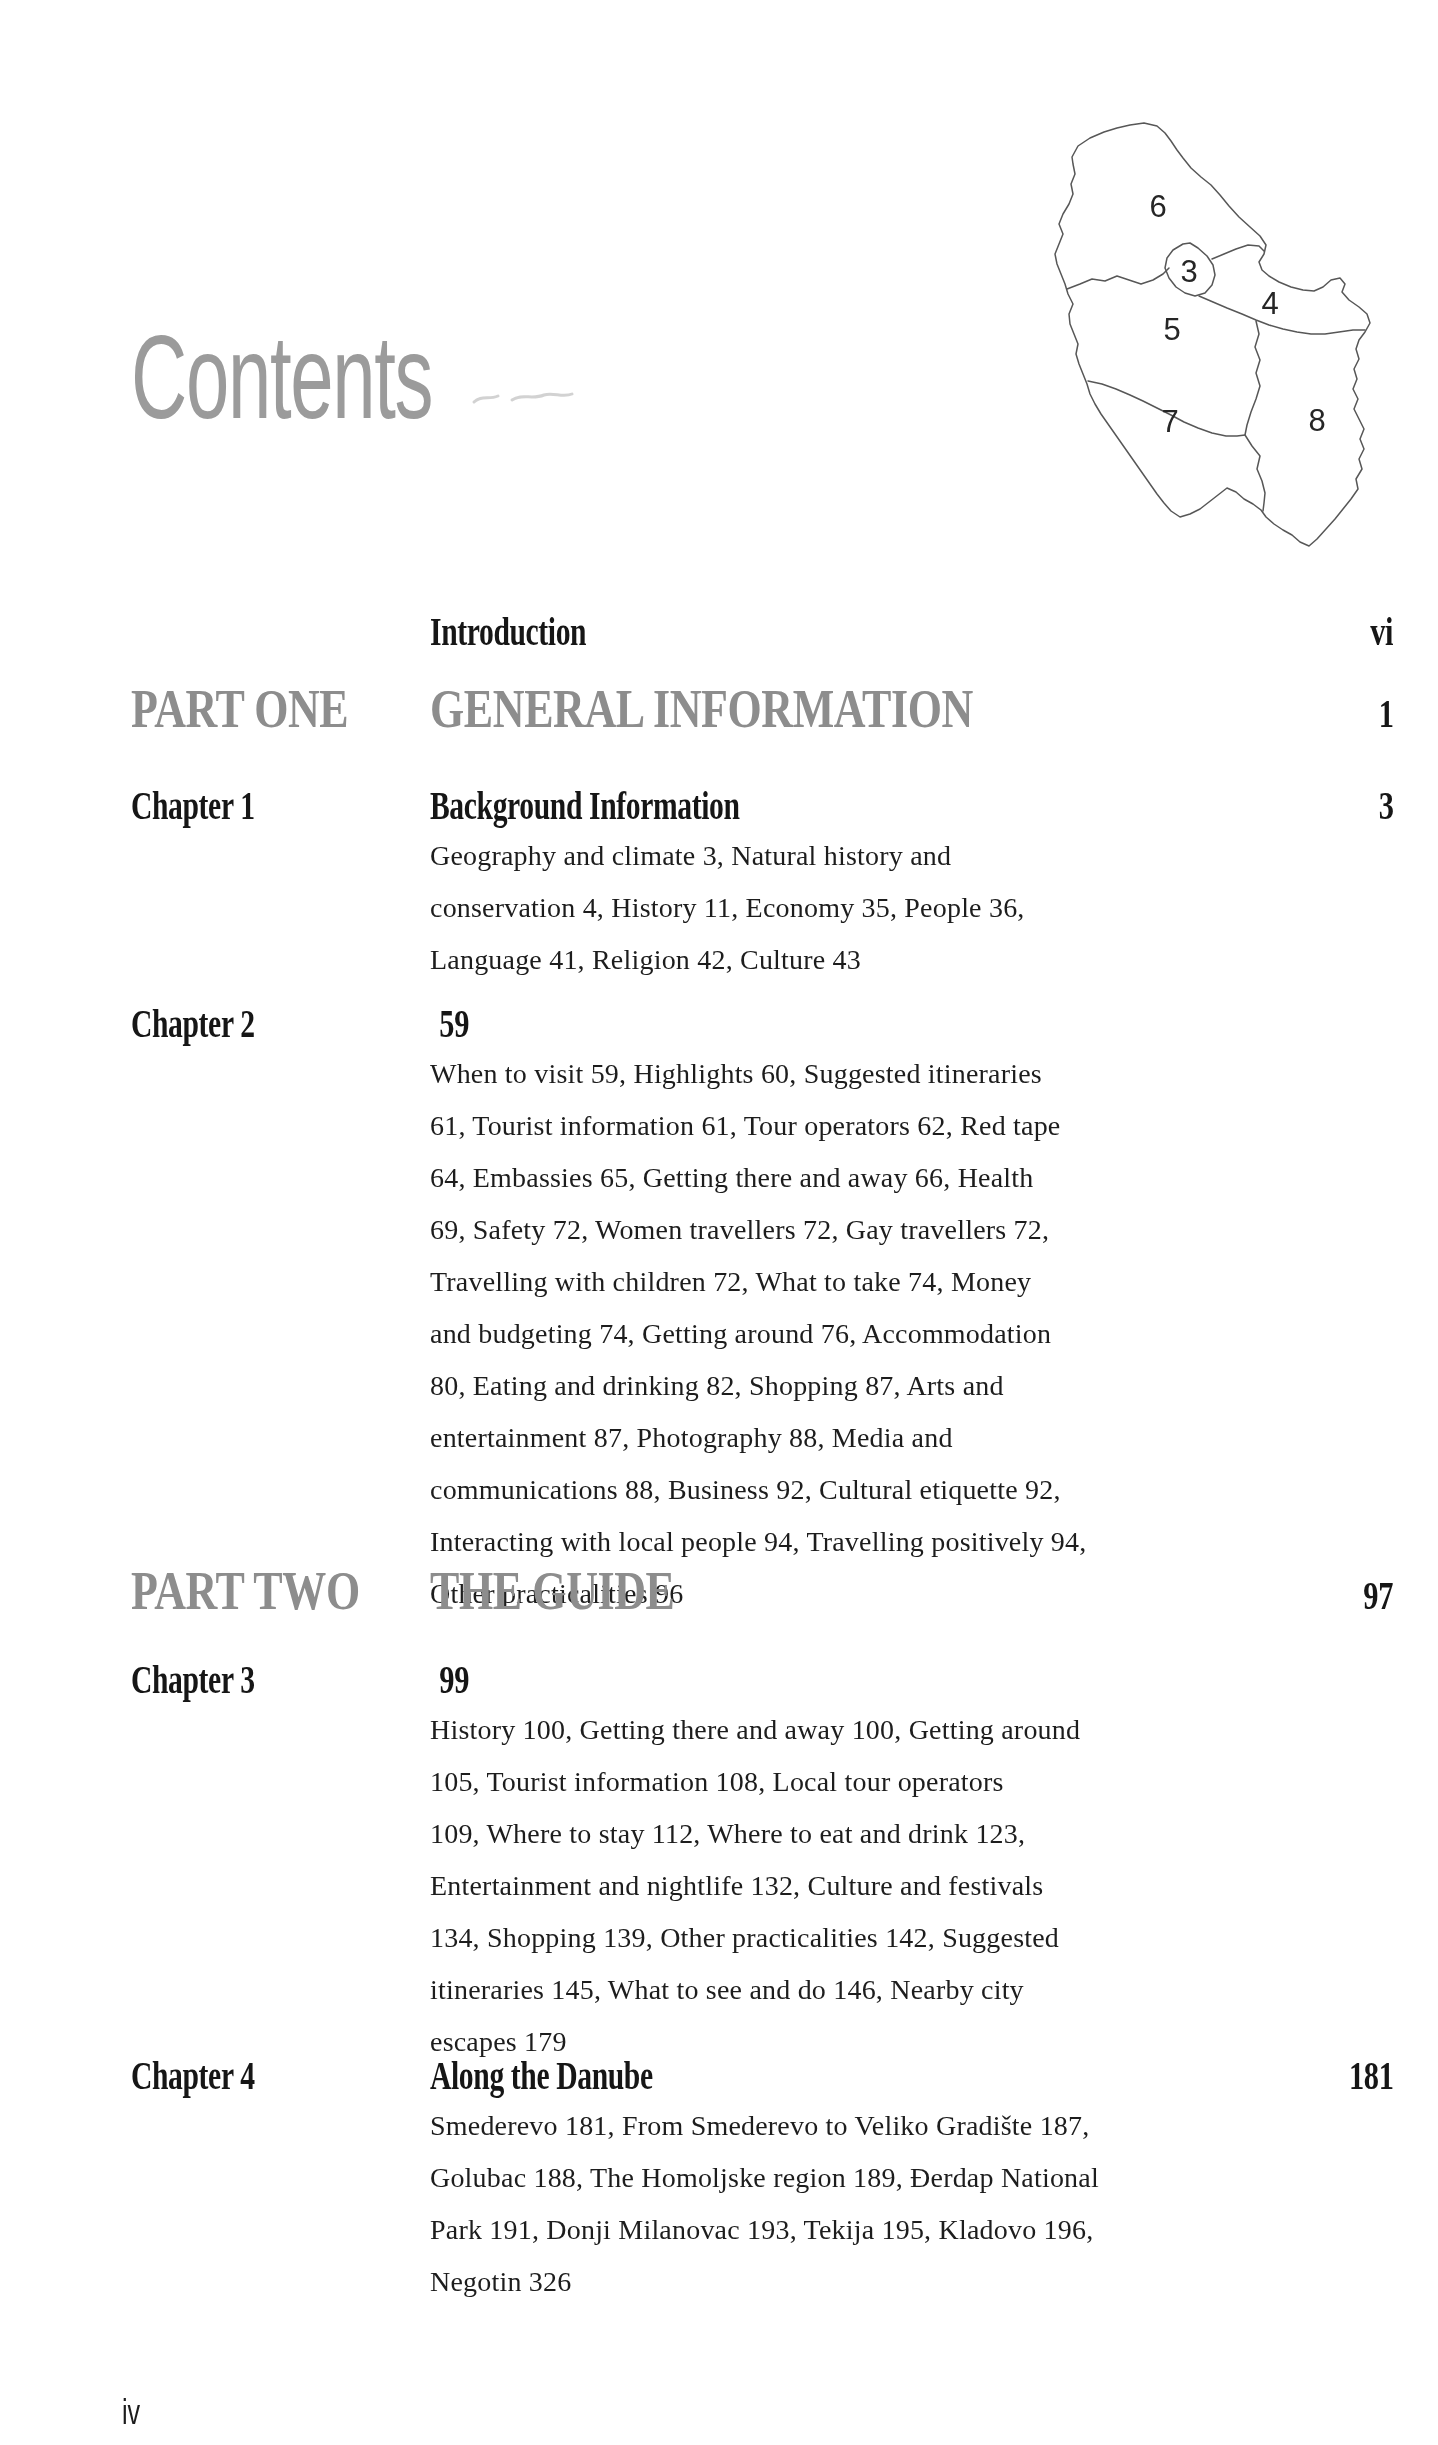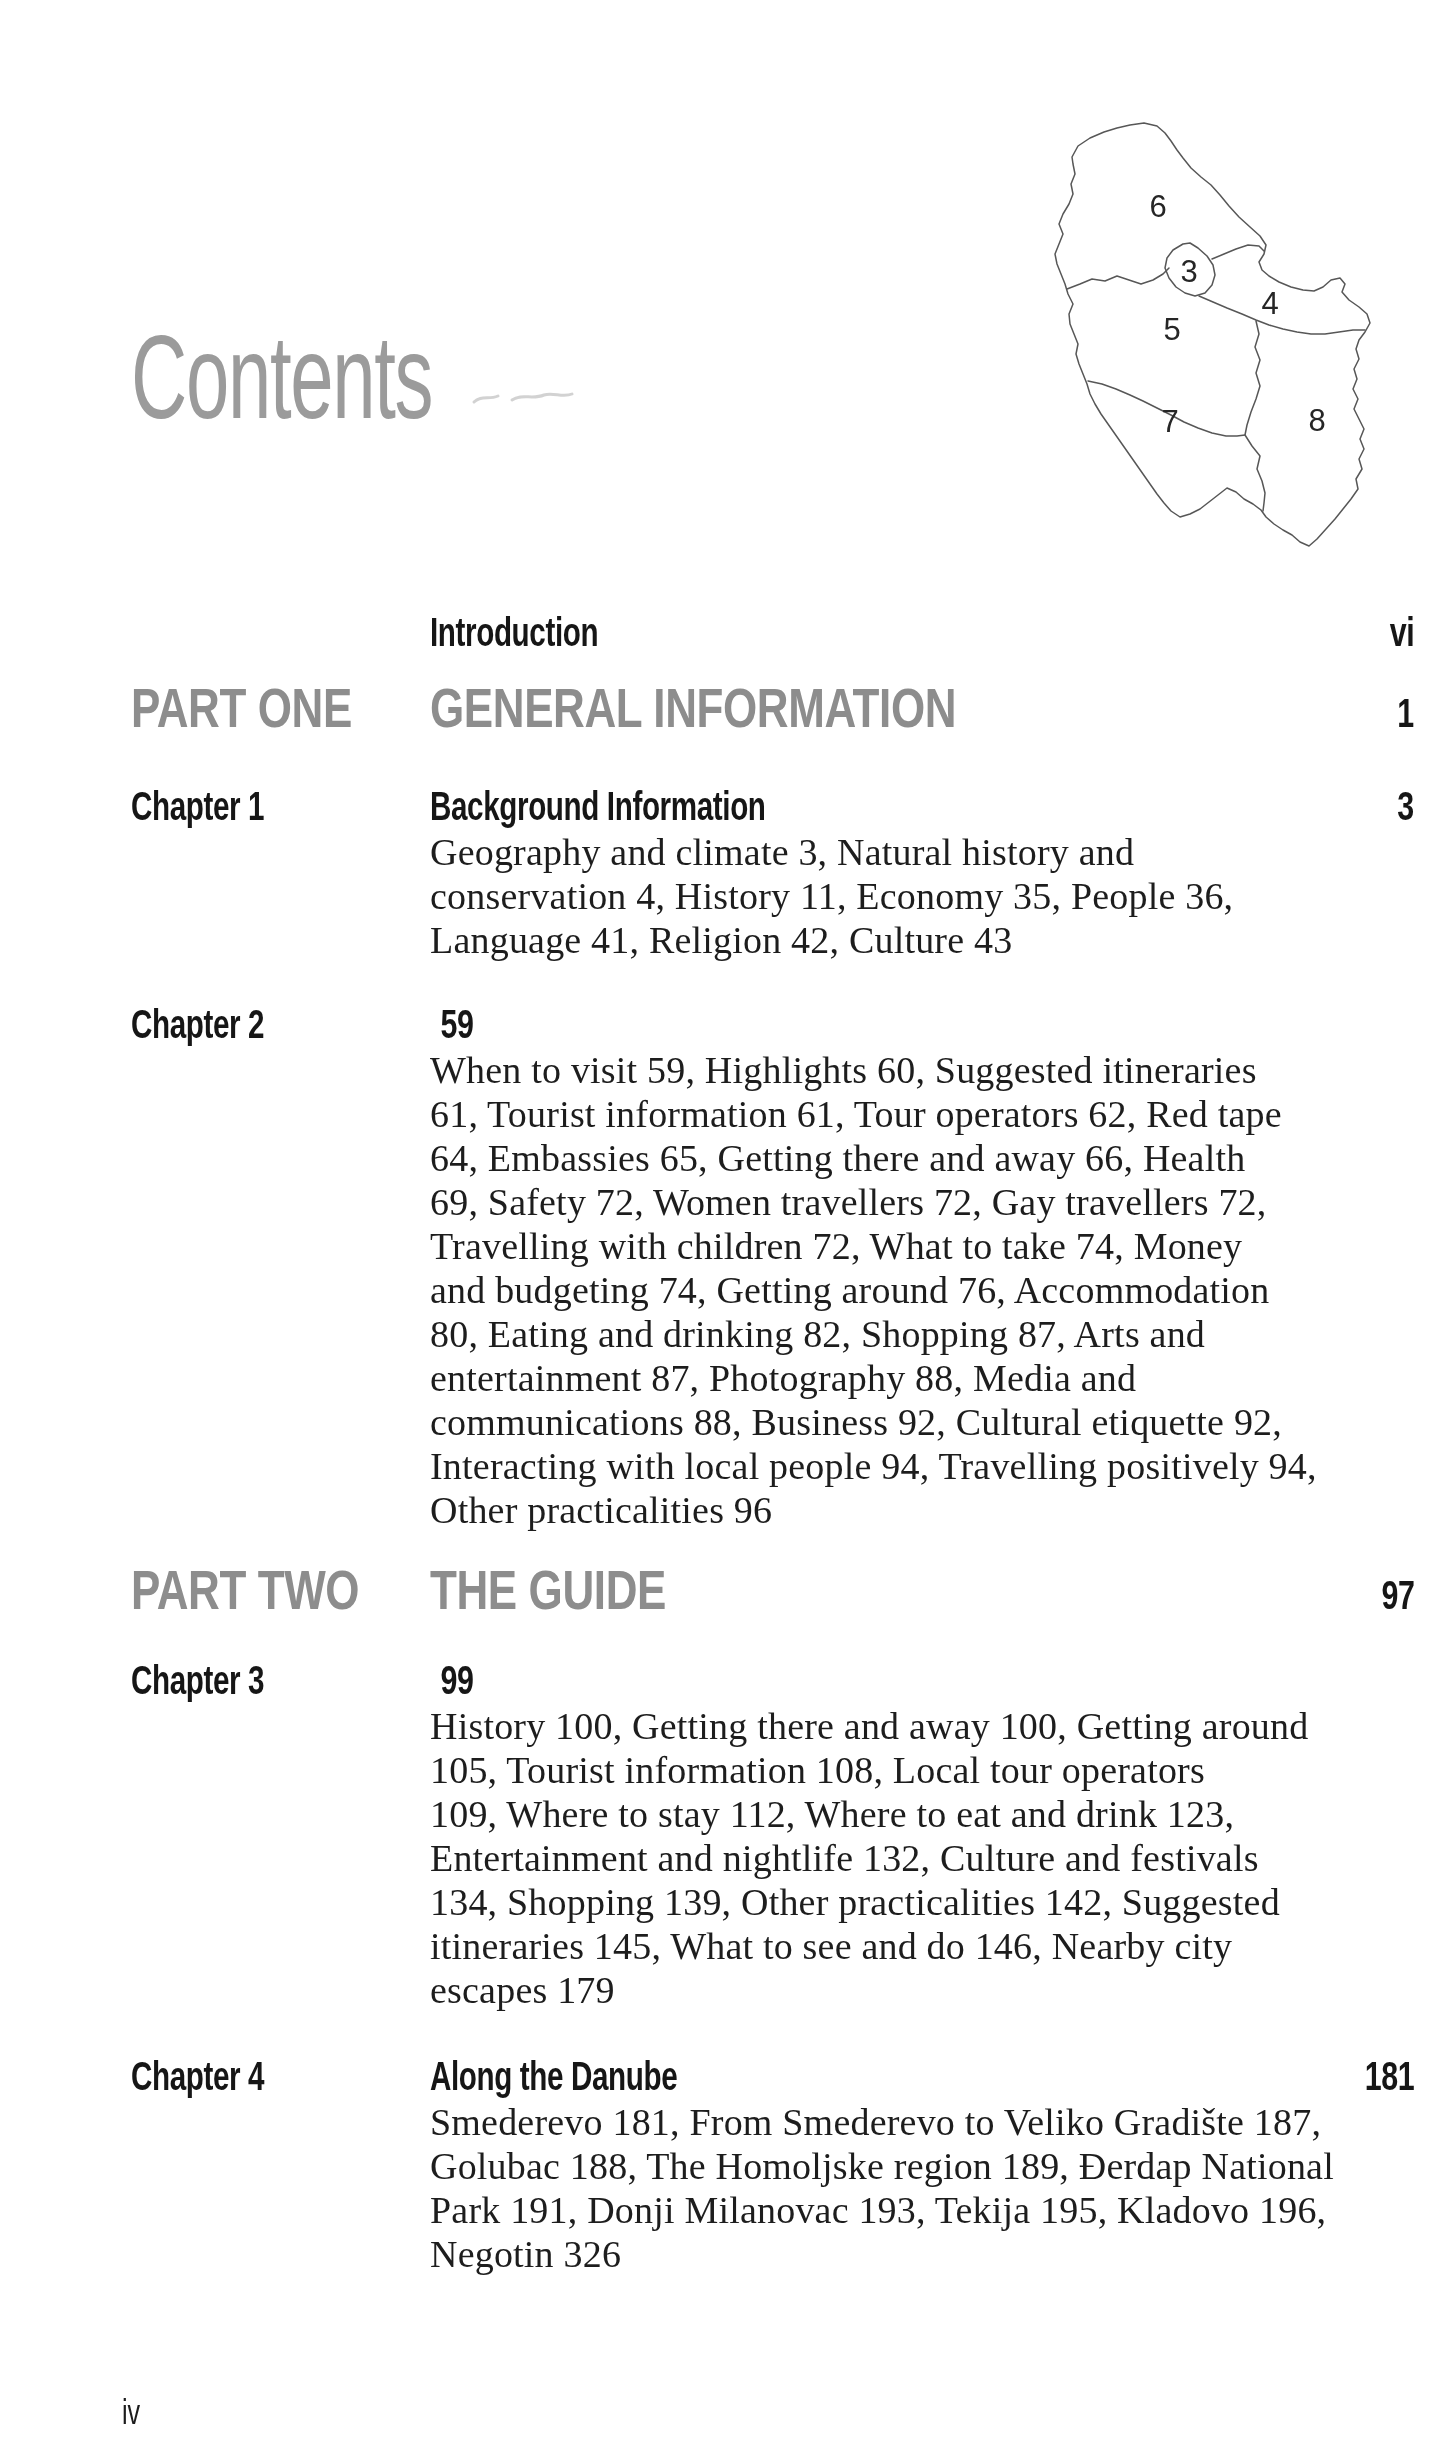--- a/index.html
+++ b/index.html
@@ -14,38 +14,38 @@
     color:#9b9b9b;letter-spacing:-2px;white-space:nowrap;
     display:inline-block;transform:scaleX(0.66);transform-origin:0 0;
   }
   .smudge{position:absolute;left:468px;top:384px;}
   
   .map{position:absolute;left:1012px;top:83px;width:405px;height:480px;}
   .map path{fill:none;stroke:#575757;stroke-width:1.5;stroke-linejoin:round;stroke-linecap:round;}
   .map text{font-family:"Liberation Sans",sans-serif;font-size:31px;fill:#262626;}
   
   .row{
-    position:absolute;left:131px;right:24px;
-    display:flex;align-items:baseline;line-height:1.12;
+    position:absolute;left:131px;right:45px;
+    display:flex;align-items:baseline;line-height:1.12;font-family:Liberation Serif, serif;
   }
   .c-label{width:299px;flex:none;}
   .c-main{flex:1;min-width:0;}
   .c-page{flex:none;text-align:left;}
   .h-sans{
     display:inline-block;font-weight:bold;color:#161616;
     letter-spacing:-0.5px;white-space:nowrap;
   }
   .ch{font-size:40px;transform:scaleX(0.74);transform-origin:0 100%;}
   .pagenum{transform:scaleX(0.76);transform-origin:100% 100%;}
   .part .h-sans{font-size:55px;color:#8d8d8d;transform:scaleX(0.80);transform-origin:0 100%;}
   .part .c-page .h-sans{color:#161616;font-size:40px;transform:scaleX(0.76);transform-origin:100% 100%;}
   
   .body{
     position:absolute;left:430px;width:940px;
-    font-family:"Liberation Serif",serif;font-size:38px;line-height:44px;
+    font-family:"Liberation Serif",serif;font-size:28px;line-height:52px;
     color:#1d1d1d;white-space:pre-line;letter-spacing:0.2px;
   }
   
   .folio{
     position:absolute;left:122px;top:2392px;
     font-size:35px;font-weight:400;color:#1c1c1c;
     display:inline-block;transform:scaleX(0.72);transform-origin:0 0;
   }
 </style>
 </head>

